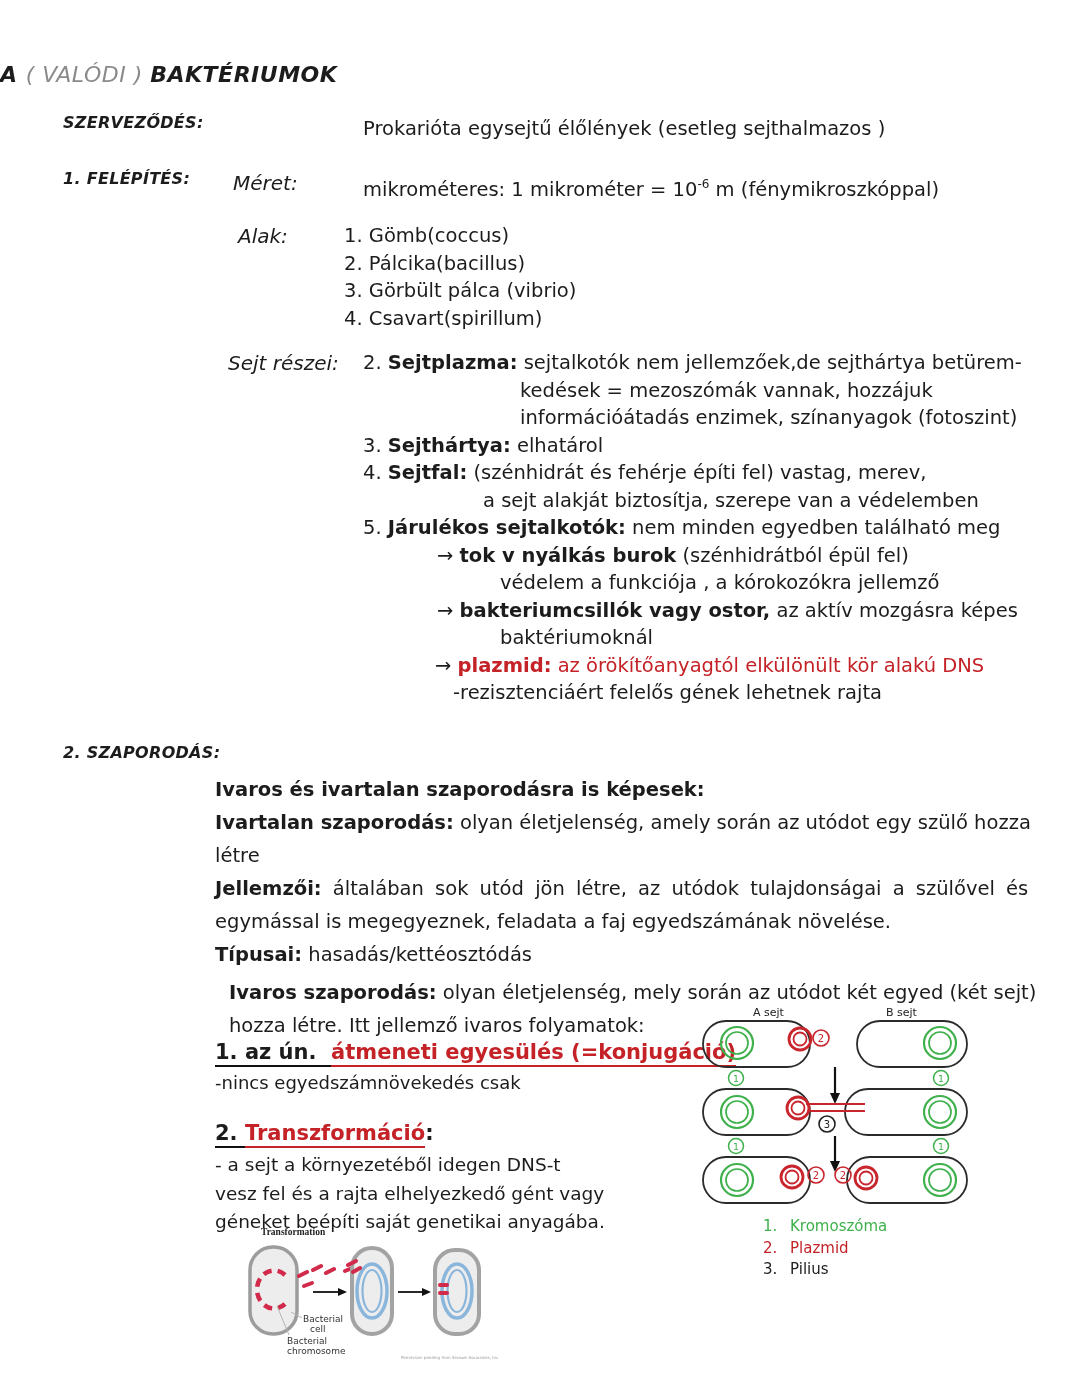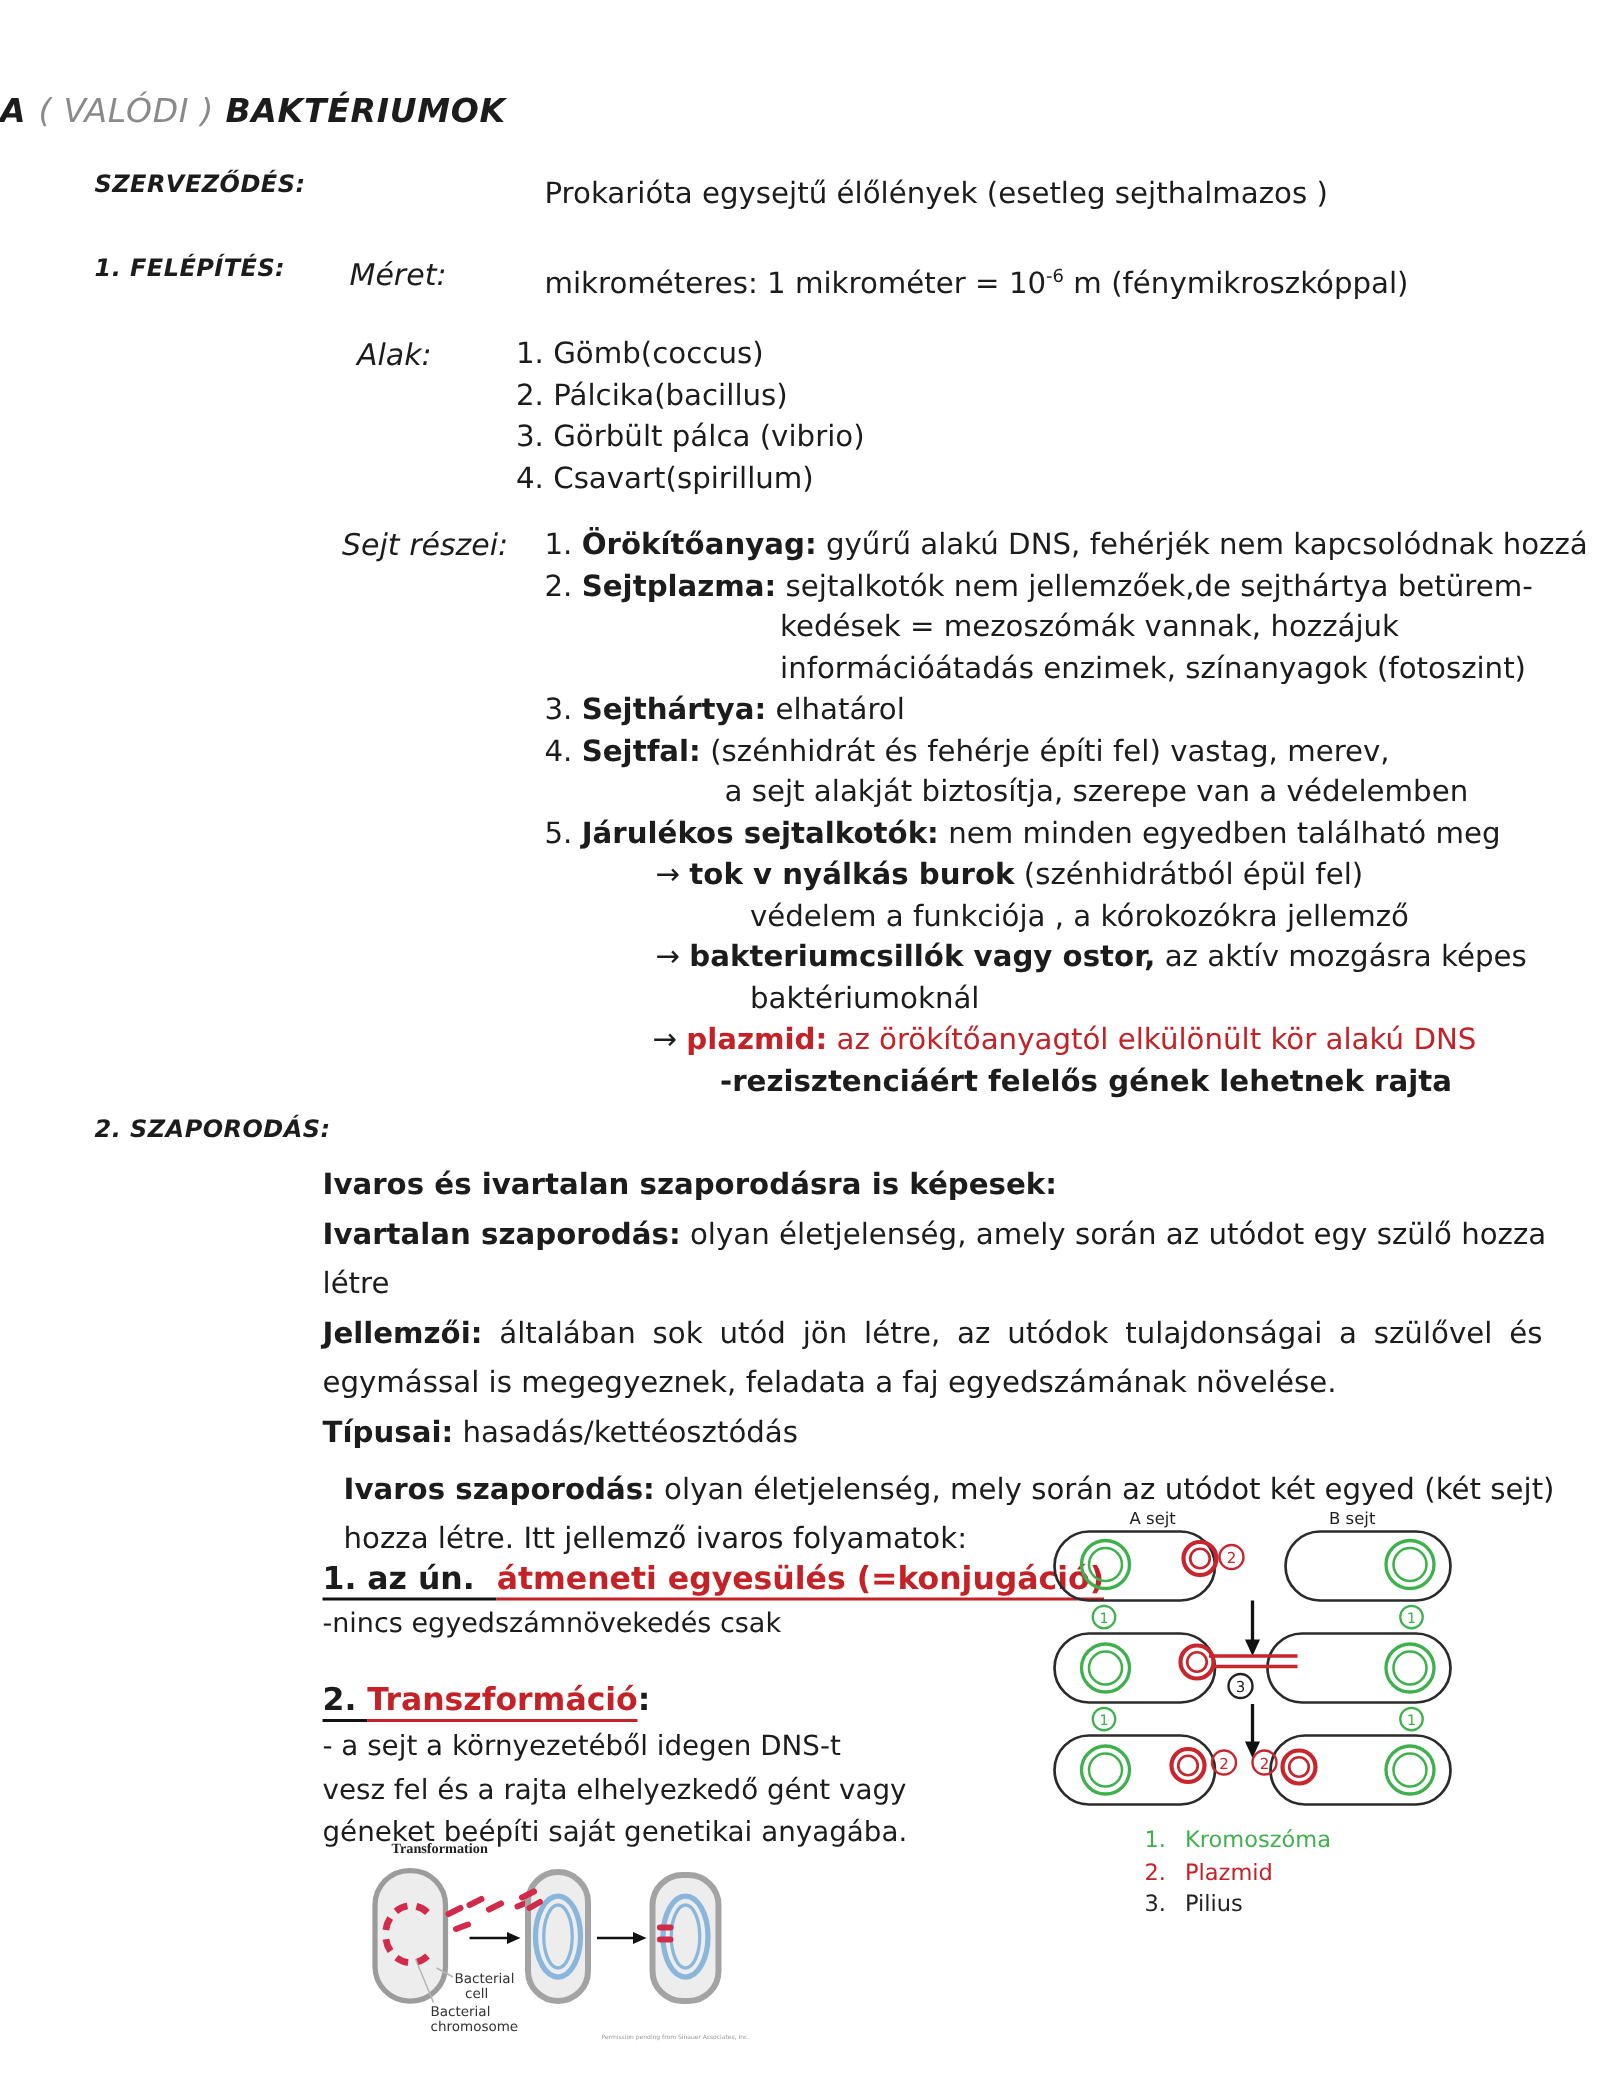--- a/index.html
+++ b/index.html
@@ -47,34 +47,33 @@
   <div class="abs sublab" style="left:238px;top:224px;">Alak:</div>
   <div class="abs body" style="left:344px;top:222px;">
     <div class="line">1. Gömb(coccus)</div>
     <div class="line">2. Pálcika(bacillus)</div>
     <div class="line">3. Görbült pálca (vibrio)</div>
     <div class="line">4. Csavart(spirillum)</div>
   </div>
 
   <div class="abs sublab" style="left:228px;top:351px;">Sejt részei:</div>
   <div class="abs body" style="left:363px;top:349px;">
-    <div class="line"><span>1. </span><span class="b">Örökítőanyag:</span><span> gyűrű alakú DNS, fehérjék nem kapcsolódnak hozzá</span></div>
     <div class="line"><span>2. </span><span class="b">Sejtplazma:</span><span> sejtalkotók nem jellemzőek,de sejthártya betürem-</span></div>
     <div class="line" style="margin-left:157px;"><span>kedések = mezoszómák vannak, hozzájuk</span></div>
     <div class="line" style="margin-left:157px;"><span>információátadás enzimek, színanyagok (fotoszint)</span></div>
     <div class="line"><span>3. </span><span class="b">Sejthártya:</span><span> elhatárol</span></div>
     <div class="line"><span>4. </span><span class="b">Sejtfal:</span><span> (szénhidrát és fehérje építi fel) vastag, merev,</span></div>
     <div class="line" style="margin-left:120px;"><span>a sejt alakját biztosítja, szerepe van a védelemben</span></div>
     <div class="line"><span>5. </span><span class="b">Járulékos sejtalkotók:</span><span> nem minden egyedben található meg</span></div>
     <div class="line" style="margin-left:74px;"><span>→ </span><span class="b">tok v nyálkás burok</span><span> (szénhidrátból épül fel)</span></div>
     <div class="line" style="margin-left:137px;"><span>védelem a funkciója , a kórokozókra jellemző</span></div>
     <div class="line" style="margin-left:74px;"><span>→ </span><span class="b">bakteriumcsillók vagy ostor,</span><span> az aktív mozgásra képes</span></div>
     <div class="line" style="margin-left:137px;"><span>baktériumoknál</span></div>
     <div class="line" style="margin-left:72px;"><span>→ </span><span class="b red">plazmid:</span><span class="red"> az örökítőanyagtól elkülönült kör alakú DNS</span></div>
-    <div class="line" style="margin-left:117px;font-weight:bold;"><span>-rezisztenciáért felelős gének lehetnek rajta</span></div>
+    <div class="line" style="margin-left:90px;"><span>-rezisztenciáért felelős gének lehetnek rajta</span></div>
   </div>
 
   <div class="abs h1" style="left:63px;top:743px;">2. SZAPORODÁS:</div>
 
   <div class="abs para" style="left:215px;top:773px;">
     <div class="line"><span class="b">Ivaros és ivartalan szaporodásra is képesek:</span></div>
     <div class="line"><span class="b">Ivartalan szaporodás:</span><span> olyan életjelenség, amely során az utódot egy szülő hozza</span></div>
     <div class="line"><span>létre</span></div>
     <div class="line" style="word-spacing:5px;"><span class="b">Jellemzői:</span><span> általában sok utód jön létre, az utódok tulajdonságai a szülővel és</span></div>
     <div class="line"><span>egymással is megegyeznek, feladata a faj egyedszámának növelése.</span></div>

